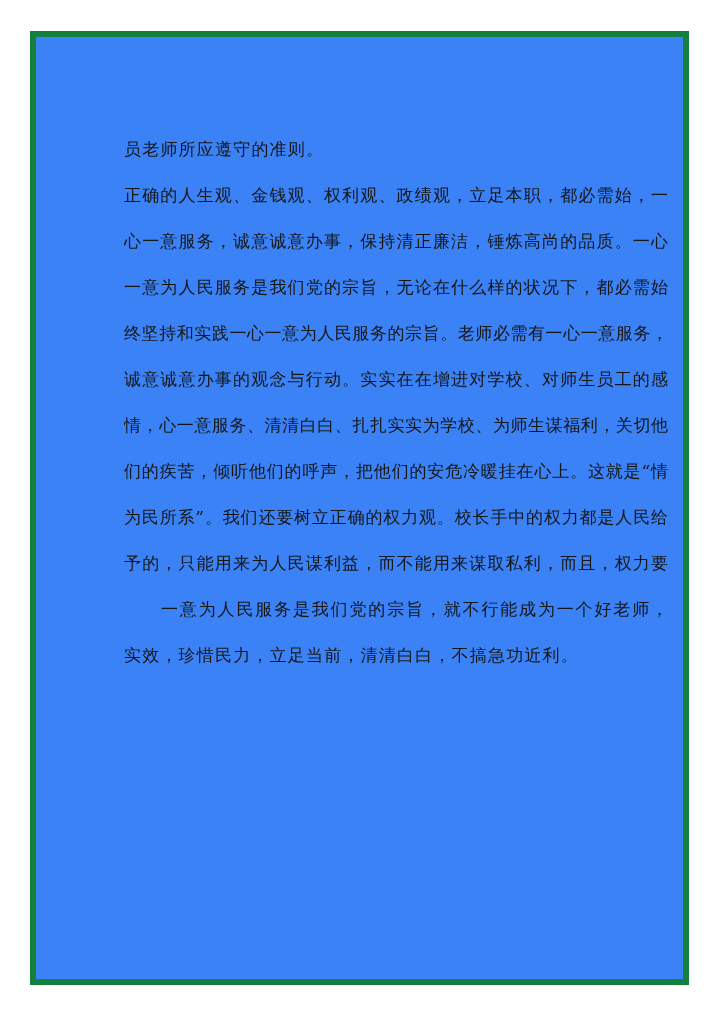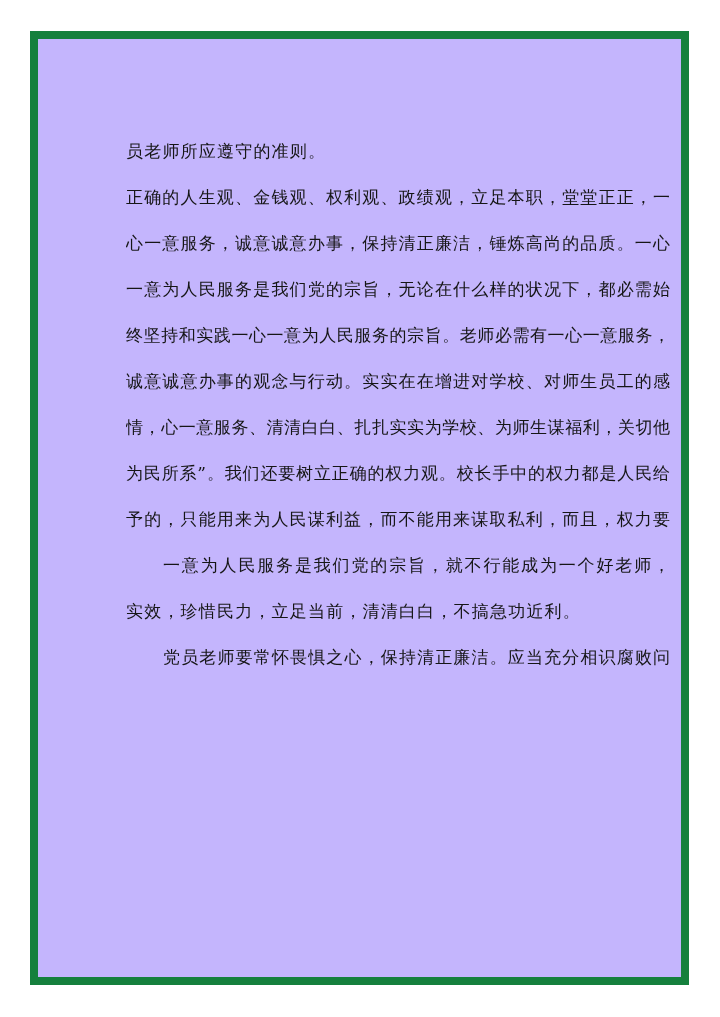--- a/index.html
+++ b/index.html
@@ -14,23 +14,23 @@
     background: #ffffff;
     font-family: "DejaVu Serif", "Liberation Serif", serif;
     overflow: hidden;
   }
   .border-frame {
     position: absolute;
     left: 30px;
     top: 31px;
     width: 659px;
     height: 954px;
-    border: 8px solid #15803d;
+    border: 6px solid #15803d;
     box-sizing: border-box;
-    background: #c4b5fd;
+    background: #3b82f6;
   }
   .content {
     position: absolute;
     left: 88px;
     top: 89px;
     width: 544px;
     color: #161616;
   }
   .line {
     font-size: 17px;
@@ -52,29 +52,29 @@
 </style>
 </head>
 <body>
 
 <div class="page">
   <div class="border-frame">
     <div class="content">
 
       <div class="line noj">员老师所应遵守的准则。</div>
 
-      <div class="line">正确的人生观、金钱观、权利观、政绩观，立足本职，堂堂正正，一</div>
+      <div class="line">正确的人生观、金钱观、权利观、政绩观，立足本职，都必需始，一</div>
       <div class="line">心一意服务，诚意诚意办事，保持清正廉洁，锤炼高尚的品质。一心</div>
       <div class="line">一意为人民服务是我们党的宗旨，无论在什么样的状况下，都必需始</div>
       <div class="line">终坚持和实践一心一意为人民服务的宗旨。老师必需有一心一意服务，</div>
       <div class="line">诚意诚意办事的观念与行动。实实在在增进对学校、对师生员工的感</div>
       <div class="line">情，心一意服务、清清白白、扎扎实实为学校、为师生谋福利，关切他</div>
+      <div class="line">们的疾苦，倾听他们的呼声，把他们的安危冷暖挂在心上。这就是“情</div>
       <div class="line">为民所系”。我们还要树立正确的权力观。校长手中的权力都是人民给</div>
       <div class="line">予的，只能用来为人民谋利益，而不能用来谋取私利，而且，权力要</div>
 
       <div class="line indent">一意为人民服务是我们党的宗旨，就不行能成为一个好老师，</div>
       <div class="line noj">实效，珍惜民力，立足当前，清清白白，不搞急功近利。</div>
 
-      <div class="line indent">党员老师要常怀畏惧之心，保持清正廉洁。应当充分相识腐败问</div>
 
     </div>
   </div>
 </div>
 
 </body></html>

